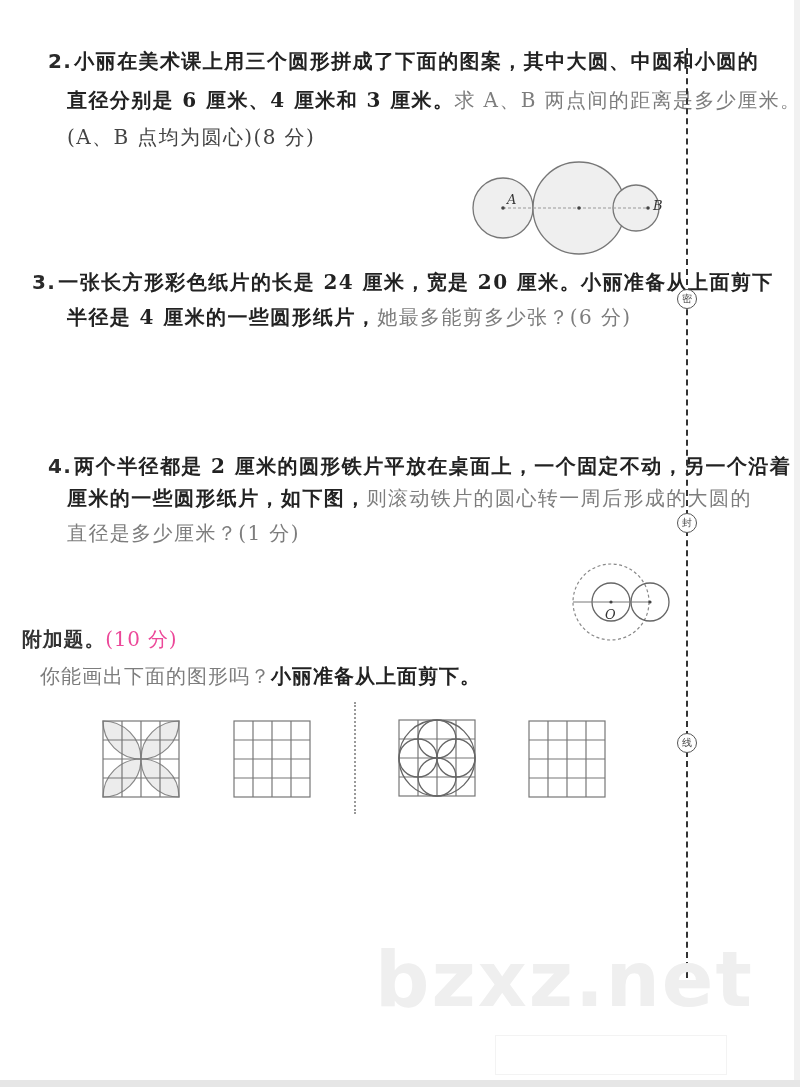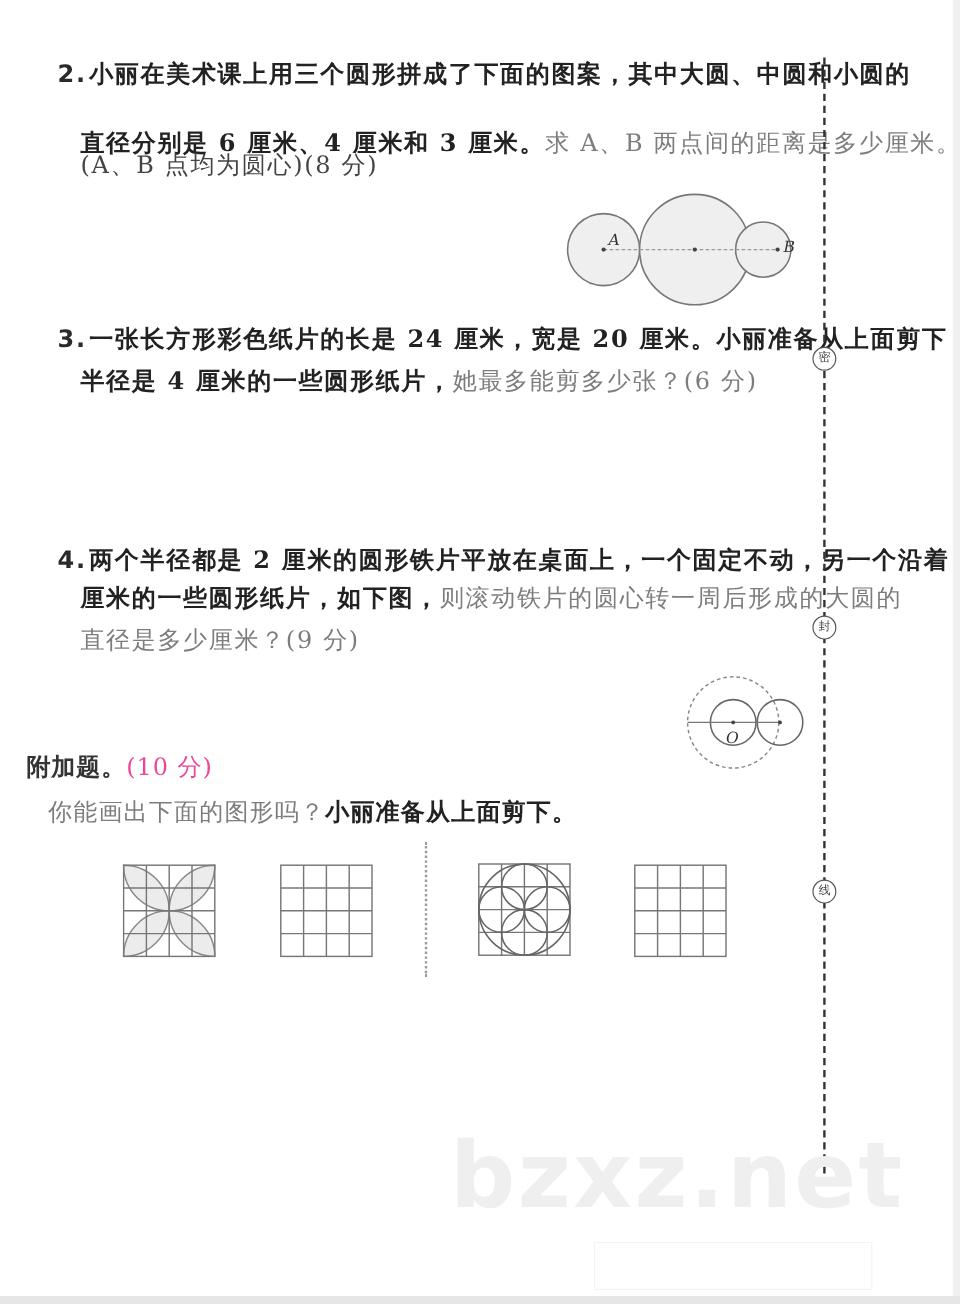--- a/index.html
+++ b/index.html
@@ -51,57 +51,57 @@
 </head>
 <body>
 
 <div class="page-right-edge"></div>
 <div class="page-bottom-shadow"></div>
 
 <div>
   <div class="q-line" style="top:50px; left:48px;">
     <span class="num">2.</span><span class="bold">小丽在美术课上用三个圆形拼成了下面的图案，其中大圆、中圆和小圆的</span>
   </div>
-  <div class="q-line" style="top:89px; left:67px;margin-top:19px;">
+  <div class="q-line" style="top:89px; left:67px;">
     <span class="bold">直径分别是 6 厘米、4 厘米和 3 厘米。</span><span class="gray">求 A、B 两点间的距离是多少厘米。</span>
   </div>
   <div class="q-line" style="top:126px; left:67px;">
     <span class="gray" style="color:#444">(A、B 点均为圆心)(8 分)</span>
   </div>
   <svg style="left:470px; top:158px;" width="210" height="100" viewBox="0 0 210 100">
     <circle cx="33" cy="50" r="30" fill="#efefef" stroke="#777" stroke-width="1.3"></circle>
     <circle cx="109" cy="50" r="46" fill="#efefef" stroke="#777" stroke-width="1.3"></circle>
     <circle cx="166" cy="50" r="23" fill="#efefef" stroke="#777" stroke-width="1.3"></circle>
     <line x1="33" y1="50" x2="178" y2="50" stroke="#999" stroke-width="1" stroke-dasharray="3,2"></line>
     <circle cx="33" cy="50" r="1.8" fill="#444"></circle>
     <circle cx="109" cy="50" r="1.8" fill="#444"></circle>
     <circle cx="178" cy="50" r="1.8" fill="#444"></circle>
     <text x="37" y="46" font-size="13" font-style="italic" font-family="DejaVu Serif, serif" fill="#333">A</text>
     <text x="183" y="52" font-size="13" font-style="italic" font-family="DejaVu Serif, serif" fill="#333">B</text>
   </svg>
 </div>
 
 <div>
-  <div class="q-line" style="top:271px; left:48px;">
+  <div class="q-line" style="top:271px; left:32px;">
     <span class="num">3.</span><span class="bold">一张长方形彩色纸片的长是 24 厘米，宽是 20 厘米。小丽准备从上面剪下</span>
   </div>
   <div class="q-line" style="top:306px; left:67px;">
     <span class="bold">半径是 4 厘米的一些圆形纸片，</span><span class="gray">她最多能剪多少张？(6 分)</span>
   </div>
 </div>
 
 <div>
   <div class="q-line" style="top:455px; left:48px;">
     <span class="num">4.</span><span class="bold">两个半径都是 2 厘米的圆形铁片平放在桌面上，一个固定不动，另一个沿着</span>
   </div>
   <div class="q-line" style="top:487px; left:67px;">
     <span class="bold">厘米的一些圆形纸片，如下图，</span><span class="gray">则滚动铁片的圆心转一周后形成的大圆的</span>
   </div>
   <div class="q-line" style="top:522px; left:67px;">
-    <span class="gray">直径是多少厘米？(9 分)</span>
+    <span class="gray">直径是多少厘米？(1 分)</span>
   </div>
   <svg style="left:565px; top:555px;" width="115" height="90" viewBox="0 0 115 90">
     <circle cx="46" cy="47" r="38" fill="none" stroke="#888" stroke-width="1.2" stroke-dasharray="3,2.5"></circle>
     <circle cx="46" cy="47" r="19" fill="none" stroke="#666" stroke-width="1.3"></circle>
     <circle cx="85" cy="47" r="19" fill="none" stroke="#666" stroke-width="1.3"></circle>
     <line x1="8" y1="47" x2="85" y2="47" stroke="#777" stroke-width="1"></line>
     <circle cx="46" cy="47" r="1.6" fill="#444"></circle>
     <circle cx="85" cy="47" r="1.6" fill="#444"></circle>
     <text x="40" y="64" font-size="13" font-style="italic" font-family="DejaVu Serif, serif" fill="#333">O</text>
   </svg>

